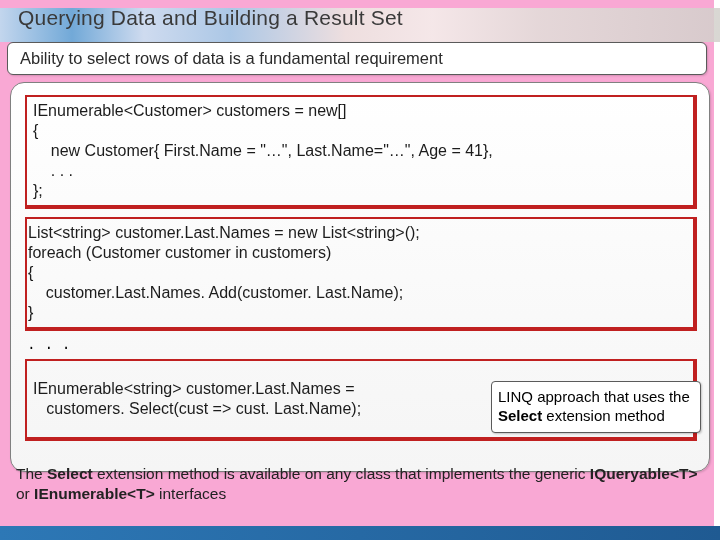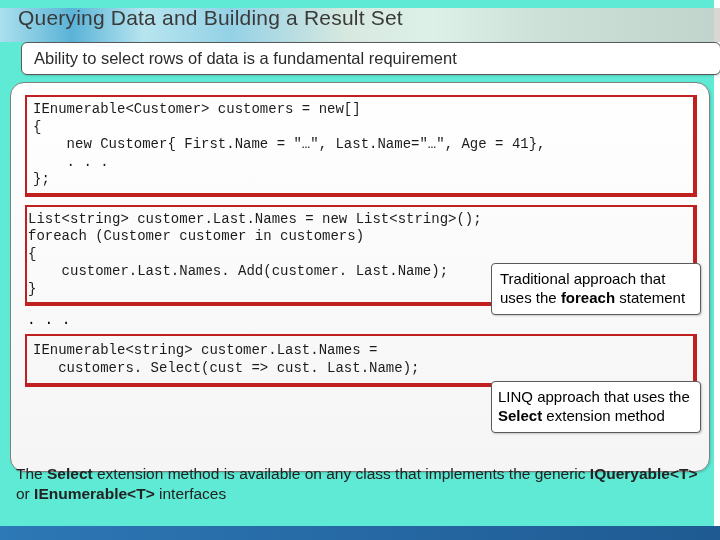--- a/index.html
+++ b/index.html
@@ -1,27 +1,27 @@
 <!DOCTYPE html>
 <html><head>
 <meta charset="utf-8">
 <style>
   * { box-sizing: border-box; margin: 0; padding: 0; }
   html, body { width: 720px; height: 540px; font-family: Verdana, Geneva, sans-serif; background: #fff; }
-  .slide { width: 714px; height: 540px; position: relative; background: #5eead4; }
+  .slide { width: 714px; height: 540px; position: relative; background: #f9a8d4; }
   .bg-band { position: absolute; top: 8px; left: 0; width: 720px; height: 34px;
     background: linear-gradient(90deg,#b9def2 0%, #5aa9d8 10%, #c7e4f4 20%, #9ecde9 32%, #ece8e1 48%, #f4f2ec 60%, #e1dfd9 75%, #d2d0cb 100%); opacity:.85; }
   .title { position: absolute; top: 6px; left: 18px; font-size: 21px; color: #3a3a3a; font-weight: 400; letter-spacing: .2px; }
-  .subtitle-box { position: absolute; top: 42px; left: 21px; width: 700px; background:#fff; border: 1px solid #5a5a5a; border-radius: 6px; padding: 6px 12px; font-size: 16.5px; color: #2b2b2b; box-shadow: 1px 1px 2px rgba(0,0,0,.15); }
+  .subtitle-box { position: absolute; top: 42px; left: 7px; width: 700px; background:#fff; border: 1px solid #5a5a5a; border-radius: 6px; padding: 6px 12px; font-size: 16.5px; color: #2b2b2b; box-shadow: 1px 1px 2px rgba(0,0,0,.15); }
   .code-card { position: absolute; top: 82px; left: 10px; width: 700px; height: 390px; background: linear-gradient(#fff,#f5f5f5); border: 1px solid #808080; border-radius: 14px; padding: 10px 14px 12px 14px; box-shadow: 1px 1px 2px rgba(0,0,0,.15); }
-  .codeblock { font-family: Liberation Mono, monospace; font-size: 14px; line-height: 1.25; white-space: pre; color:#1c1c1c; }
+  .codeblock { font-family: Liberation Sans, sans-serif; font-size: 16px; line-height: 1.25; white-space: pre; color:#1c1c1c; }
   .cb1 { border: 2px solid #c02020; border-bottom-width: 4px; border-right-width: 4px; padding: 4px 6px; margin: 2px 0 8px 0; width: 672px; }
   .cb2 { border: 2px solid #c02020; border-bottom-width: 4px; border-right-width: 4px; padding: 4px 1px; width: 672px; position: relative; }
   .ellips { font-family:"Courier New",monospace; font-size:14.5px; padding: 6px 0 6px 2px; }
-  .cb3 { border: 2px solid #c02020; border-bottom-width: 4px; border-right-width: 4px; padding: 6px 6px; width: 672px; position: relative; }
+  .cb3 { border: 2px solid #c02020; border-bottom-width: 4px; border-right-width: 4px; padding: 18px 6px; width: 672px; position: relative; }
   .note { position:absolute; right: 8px; background:#fff; border:1px solid #5a5a5a; border-radius:4px; padding:6px 8px; font-size:15px; line-height:1.25; width: 210px; z-index:5; box-shadow:1px 1px 2px rgba(0,0,0,.2); }
   .note1 { top: 180px; }
   .note2 { top: 298px; padding-left: 6px; }
   .footer { position: absolute; left: 16px; bottom: 36px; width: 688px; font-size: 15.5px; line-height: 1.3; color:#222; }
   .foot-bar { position:absolute; left:0; bottom:0; width:720px; height:14px; background: linear-gradient(90deg,#2d78b6,#1f5a92); }
   b{font-weight:700;}
 </style>
 </head>
 <body>
 
@@ -41,23 +41,20 @@
 };</div>
     <div class="codeblock cb2">List&lt;string&gt; customer.Last.Names = new List&lt;string&gt;();
 foreach (Customer customer in customers)
 {
     customer.Last.Names. Add(customer. Last.Name);
 }</div>
     <div class="ellips">. . .</div>
     <div class="codeblock cb3">IEnumerable&lt;string&gt; customer.Last.Names =
    customers. Select(cust =&gt; cust. Last.Name);</div>
 
-    <div class="note note1">
-      <span>Traditional approach that uses the </span><b>foreach</b><span> statement</span>
-    </div>
     <div class="note note2">
       <span>LINQ approach that uses the </span><b>Select</b><span> extension method</span>
     </div>
   </div>
 
   <div class="footer">
     <span>The </span><b>Select</b><span> extension method is available on any class that implements the generic </span><b>IQueryable&lt;T&gt;</b><span> or </span><b>IEnumerable&lt;T&gt;</b><span> interfaces</span>
   </div>
 
   <div class="foot-bar"></div>

